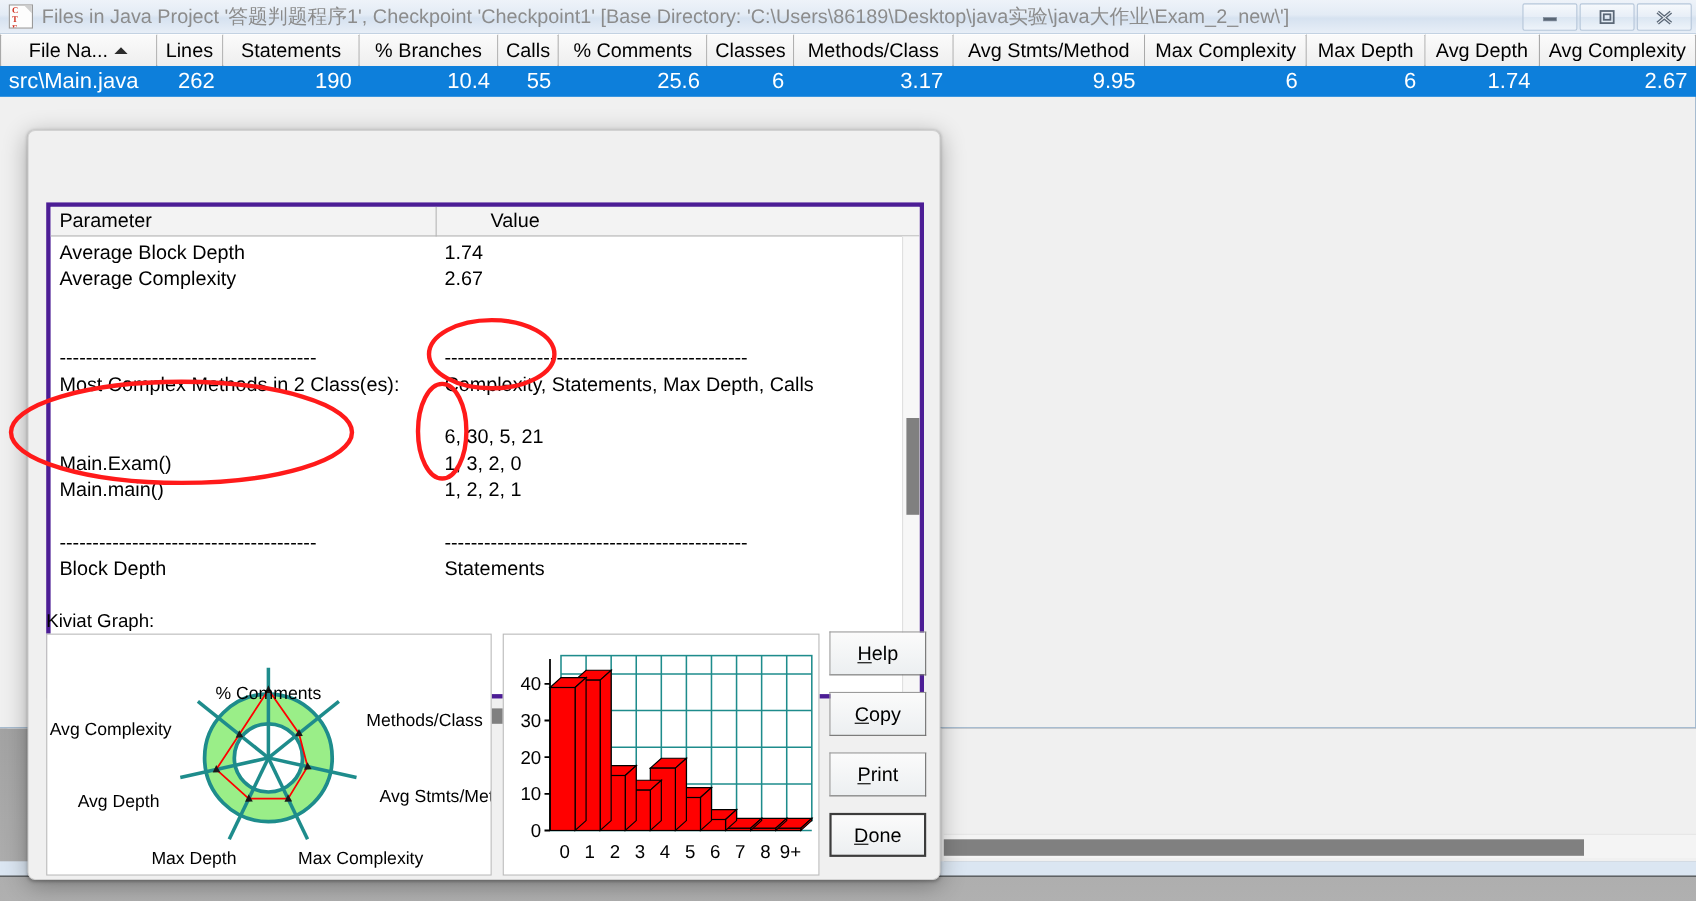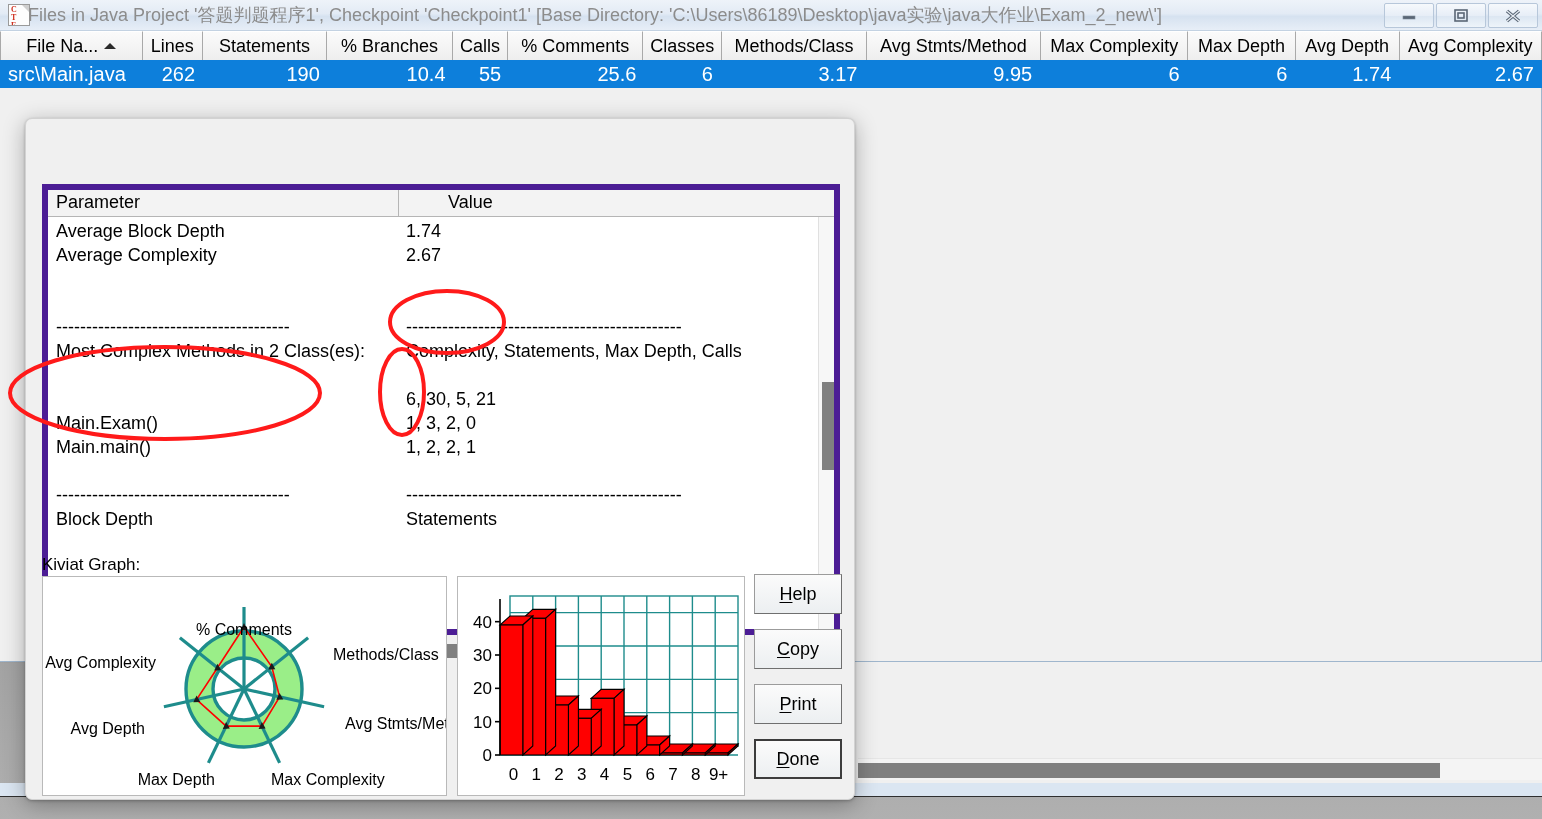--- a/index.html
+++ b/index.html
@@ -38,21 +38,21 @@
   .title-icon .fold {
     position: absolute; right: 0; top: 0;
     border-left: 7px solid transparent; border-top: 7px solid #cfcfcf;
   }
   .title-icon .red {
     position: absolute; left: 2px; top: 1px;
     color: #d03020; font-size: 8px; font-weight: bold; line-height: 8px;
     font-family: "Liberation Serif", serif;
   }
   .title-text {
-    position: absolute; left: 28px; top: 4px; height: 22px; line-height: 22px;
+    position: absolute; left: 38px; top: 4px; height: 22px; line-height: 22px;
     font-size: 18px; color: #8c8c8c; white-space: nowrap;
   }
   .winbtns { position: absolute; right: 4px; top: 3px; display: flex; gap: 2px; }
   .winbtn {
     width: 50px; height: 25px;
     background: linear-gradient(#f6f9fc 0%, #e7eef7 50%, #dbe6f2 51%, #eef4fa 100%);
     border: 1px solid #b7c7da; border-radius: 2px;
     display: flex; align-items: center; justify-content: center;
   }
   .winbtn svg { display: block; }
@@ -148,21 +148,21 @@
     font-size: 18px; color: #1b1b1b; white-space: nowrap;
   }
   .dlg-close {
     position: absolute; right: 8px; top: 8px; width: 48px; height: 34px;
     display: flex; align-items: center; justify-content: center;
   }
 
   
   .report {
     position: absolute; left: 16px; top: 65px; width: 798px; height: 451px;
-    background: #ffffff; border: 6px solid #4c1d95;
+    background: #ffffff; border: 4px solid #4c1d95;
     overflow: hidden;
   }
   .rpt-head {
     position: absolute; left: 0; top: 0; width: 100%; height: 27px;
     background: #f3f3f3; border-bottom: 1px solid #b5b5b5;
     font-size: 18px; color: #000;
   }
   .rpt-head .p1 { position: absolute; left: 8px; top: 2px; }
   .rpt-head .p2 { position: absolute; left: 358px; top: 2px; margin-left: 42px; }
   .rpt-head .div {

